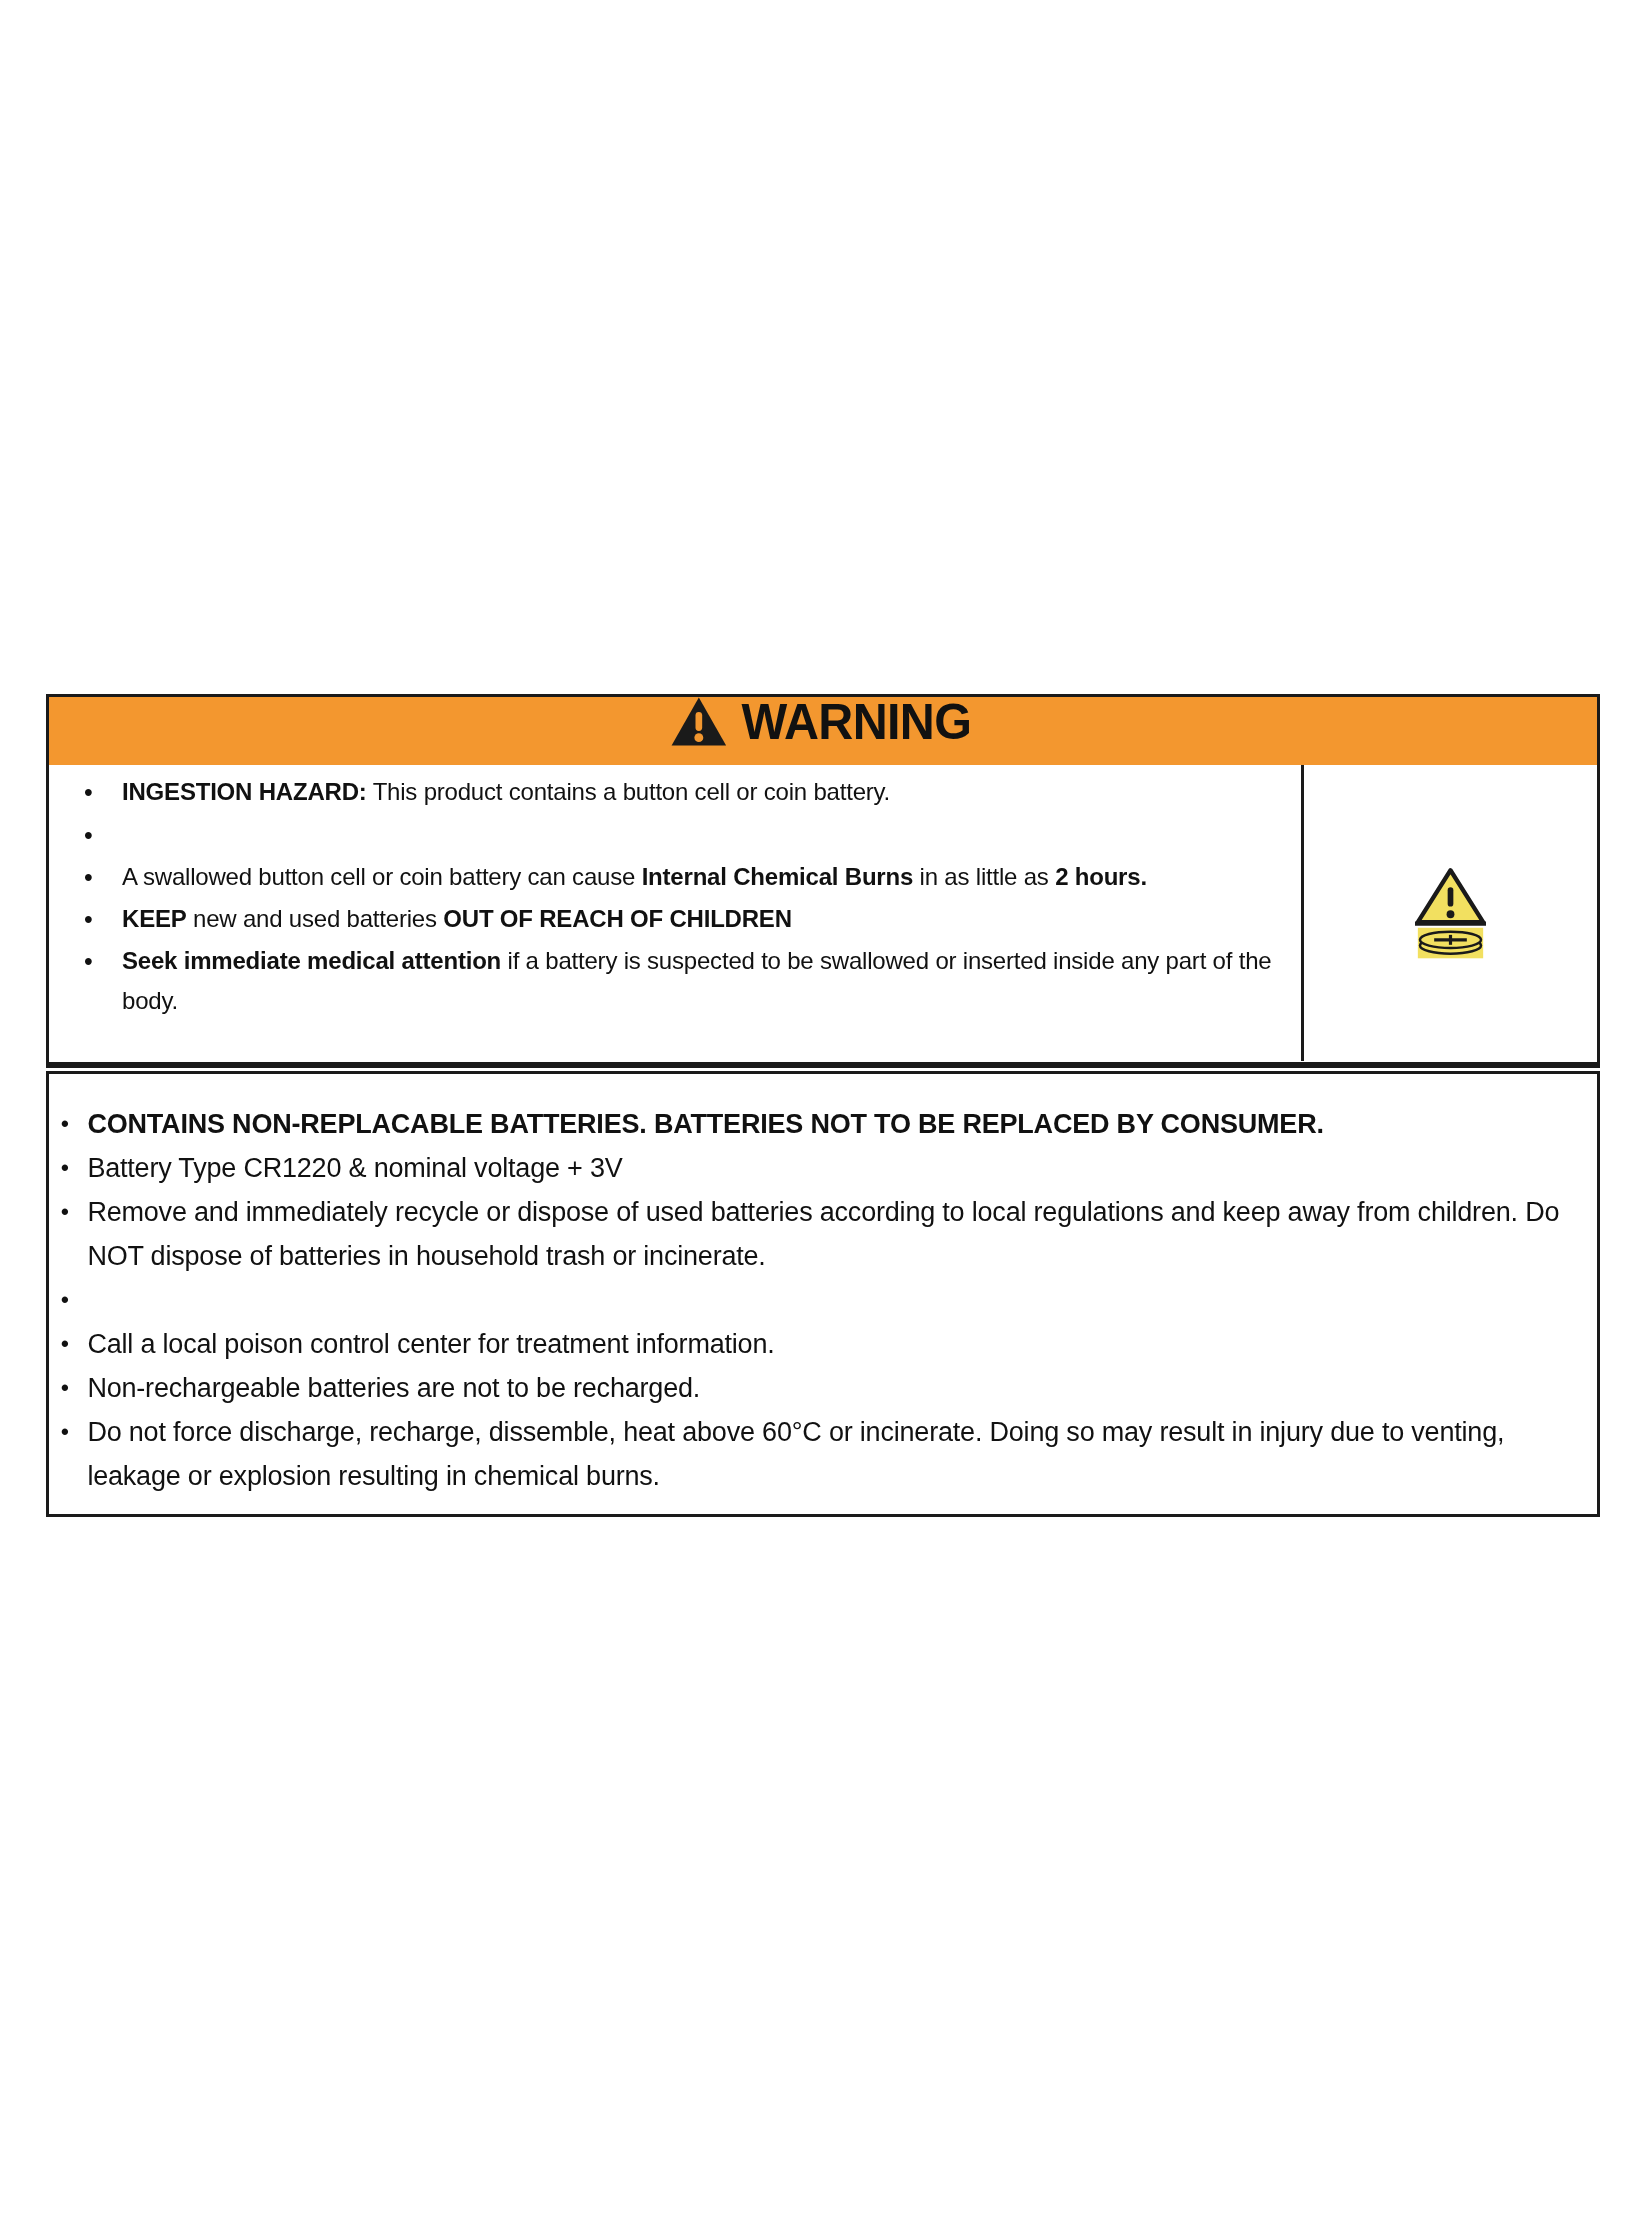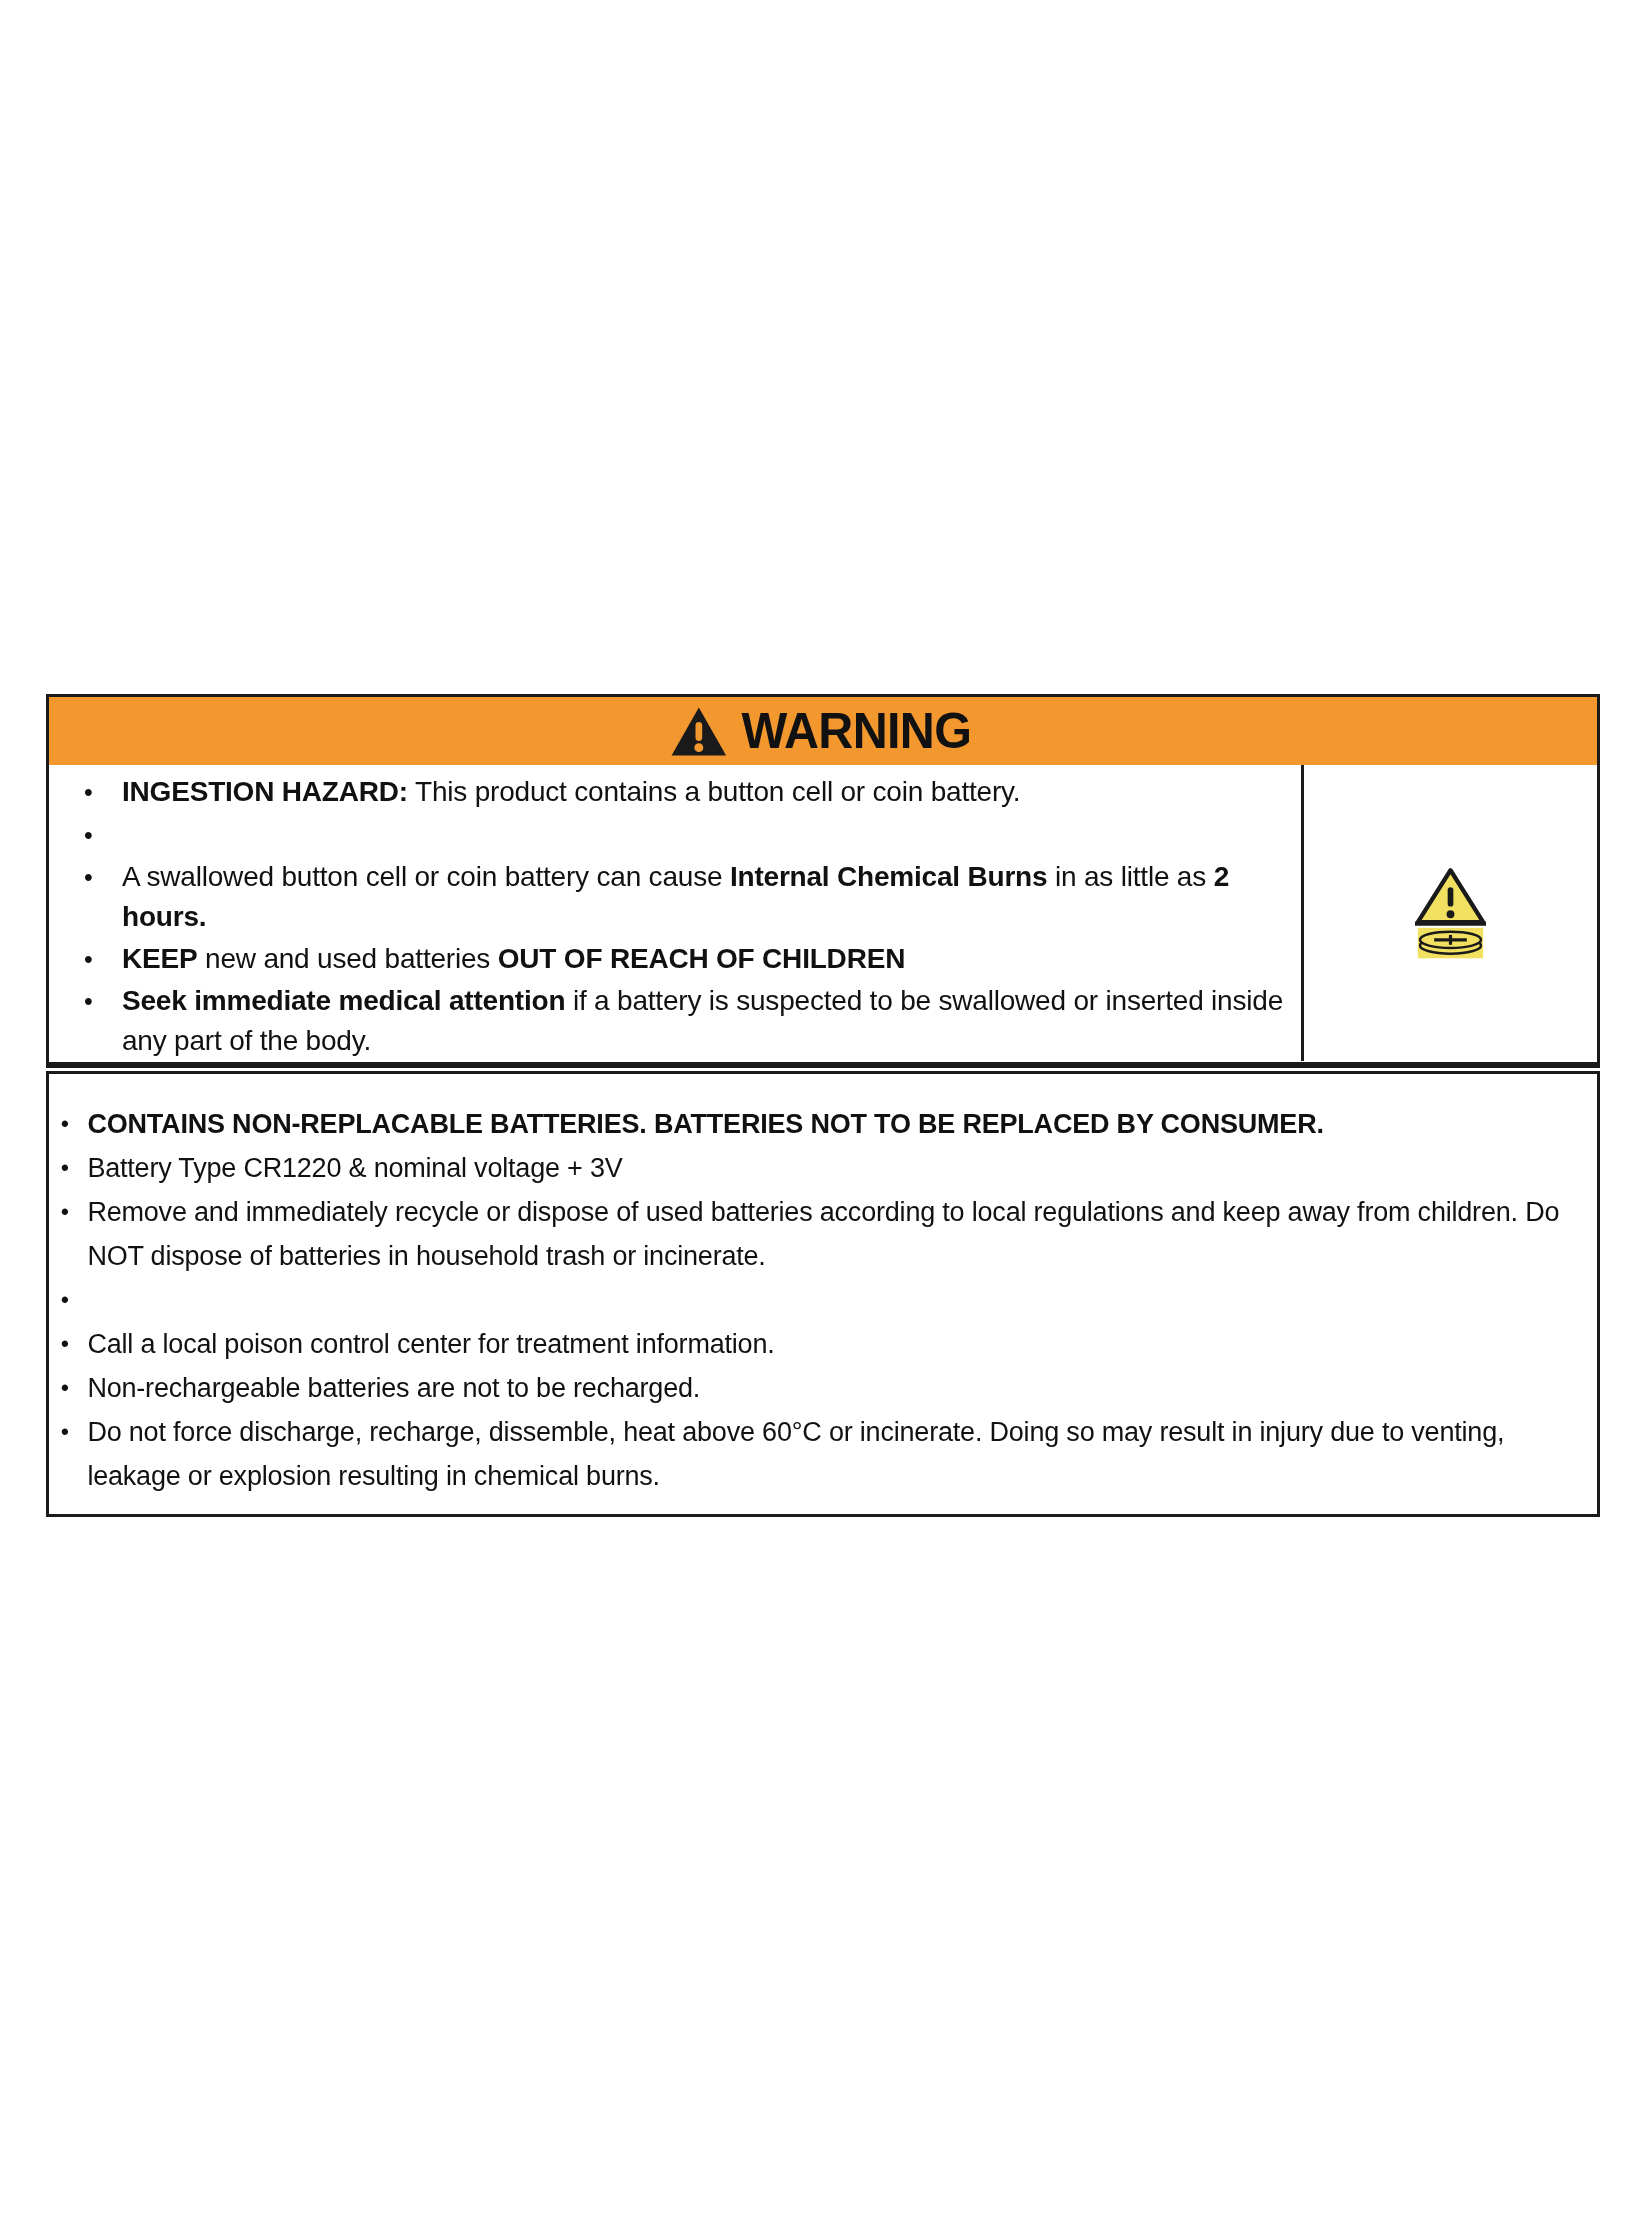--- a/index.html
+++ b/index.html
@@ -24,21 +24,21 @@
   }
   
   .box1{
     height:374px;
     border-bottom-width:6.6px;
   }
   .warn-header{
     height:68px;
     background:var(--header-orange,#F3972F);
     display:flex;
-    align-items:center;
+    align-items:flex-start;
     justify-content:center;
     gap:11.8px;
   }
   .warn-header svg{display:block;height:49px;width:auto;}
   .warn-title{
     font-weight:bold;
     font-size:50px;
     letter-spacing:-0.7px;
     line-height:1;
     transform:scaleX(0.97);
@@ -64,21 +64,21 @@
   
   .b-item{display:flex;align-items:flex-start;}
   .hazard-list .b-item{margin-bottom:2.2px;}
   .dot{
     flex:0 0 auto;
     width:38px;
     font-size:25px;
     line-height:40px;
   }
   .b-text{
-    font-size:28px;
+    font-size:24px;
     line-height:40px;
     letter-spacing:-0.2px;
   }
   .bold{font-weight:bold;}
   
   .box2{
     margin-top:3px;
     height:446px;
     padding:28px 22px 0 11.8px;
   }

